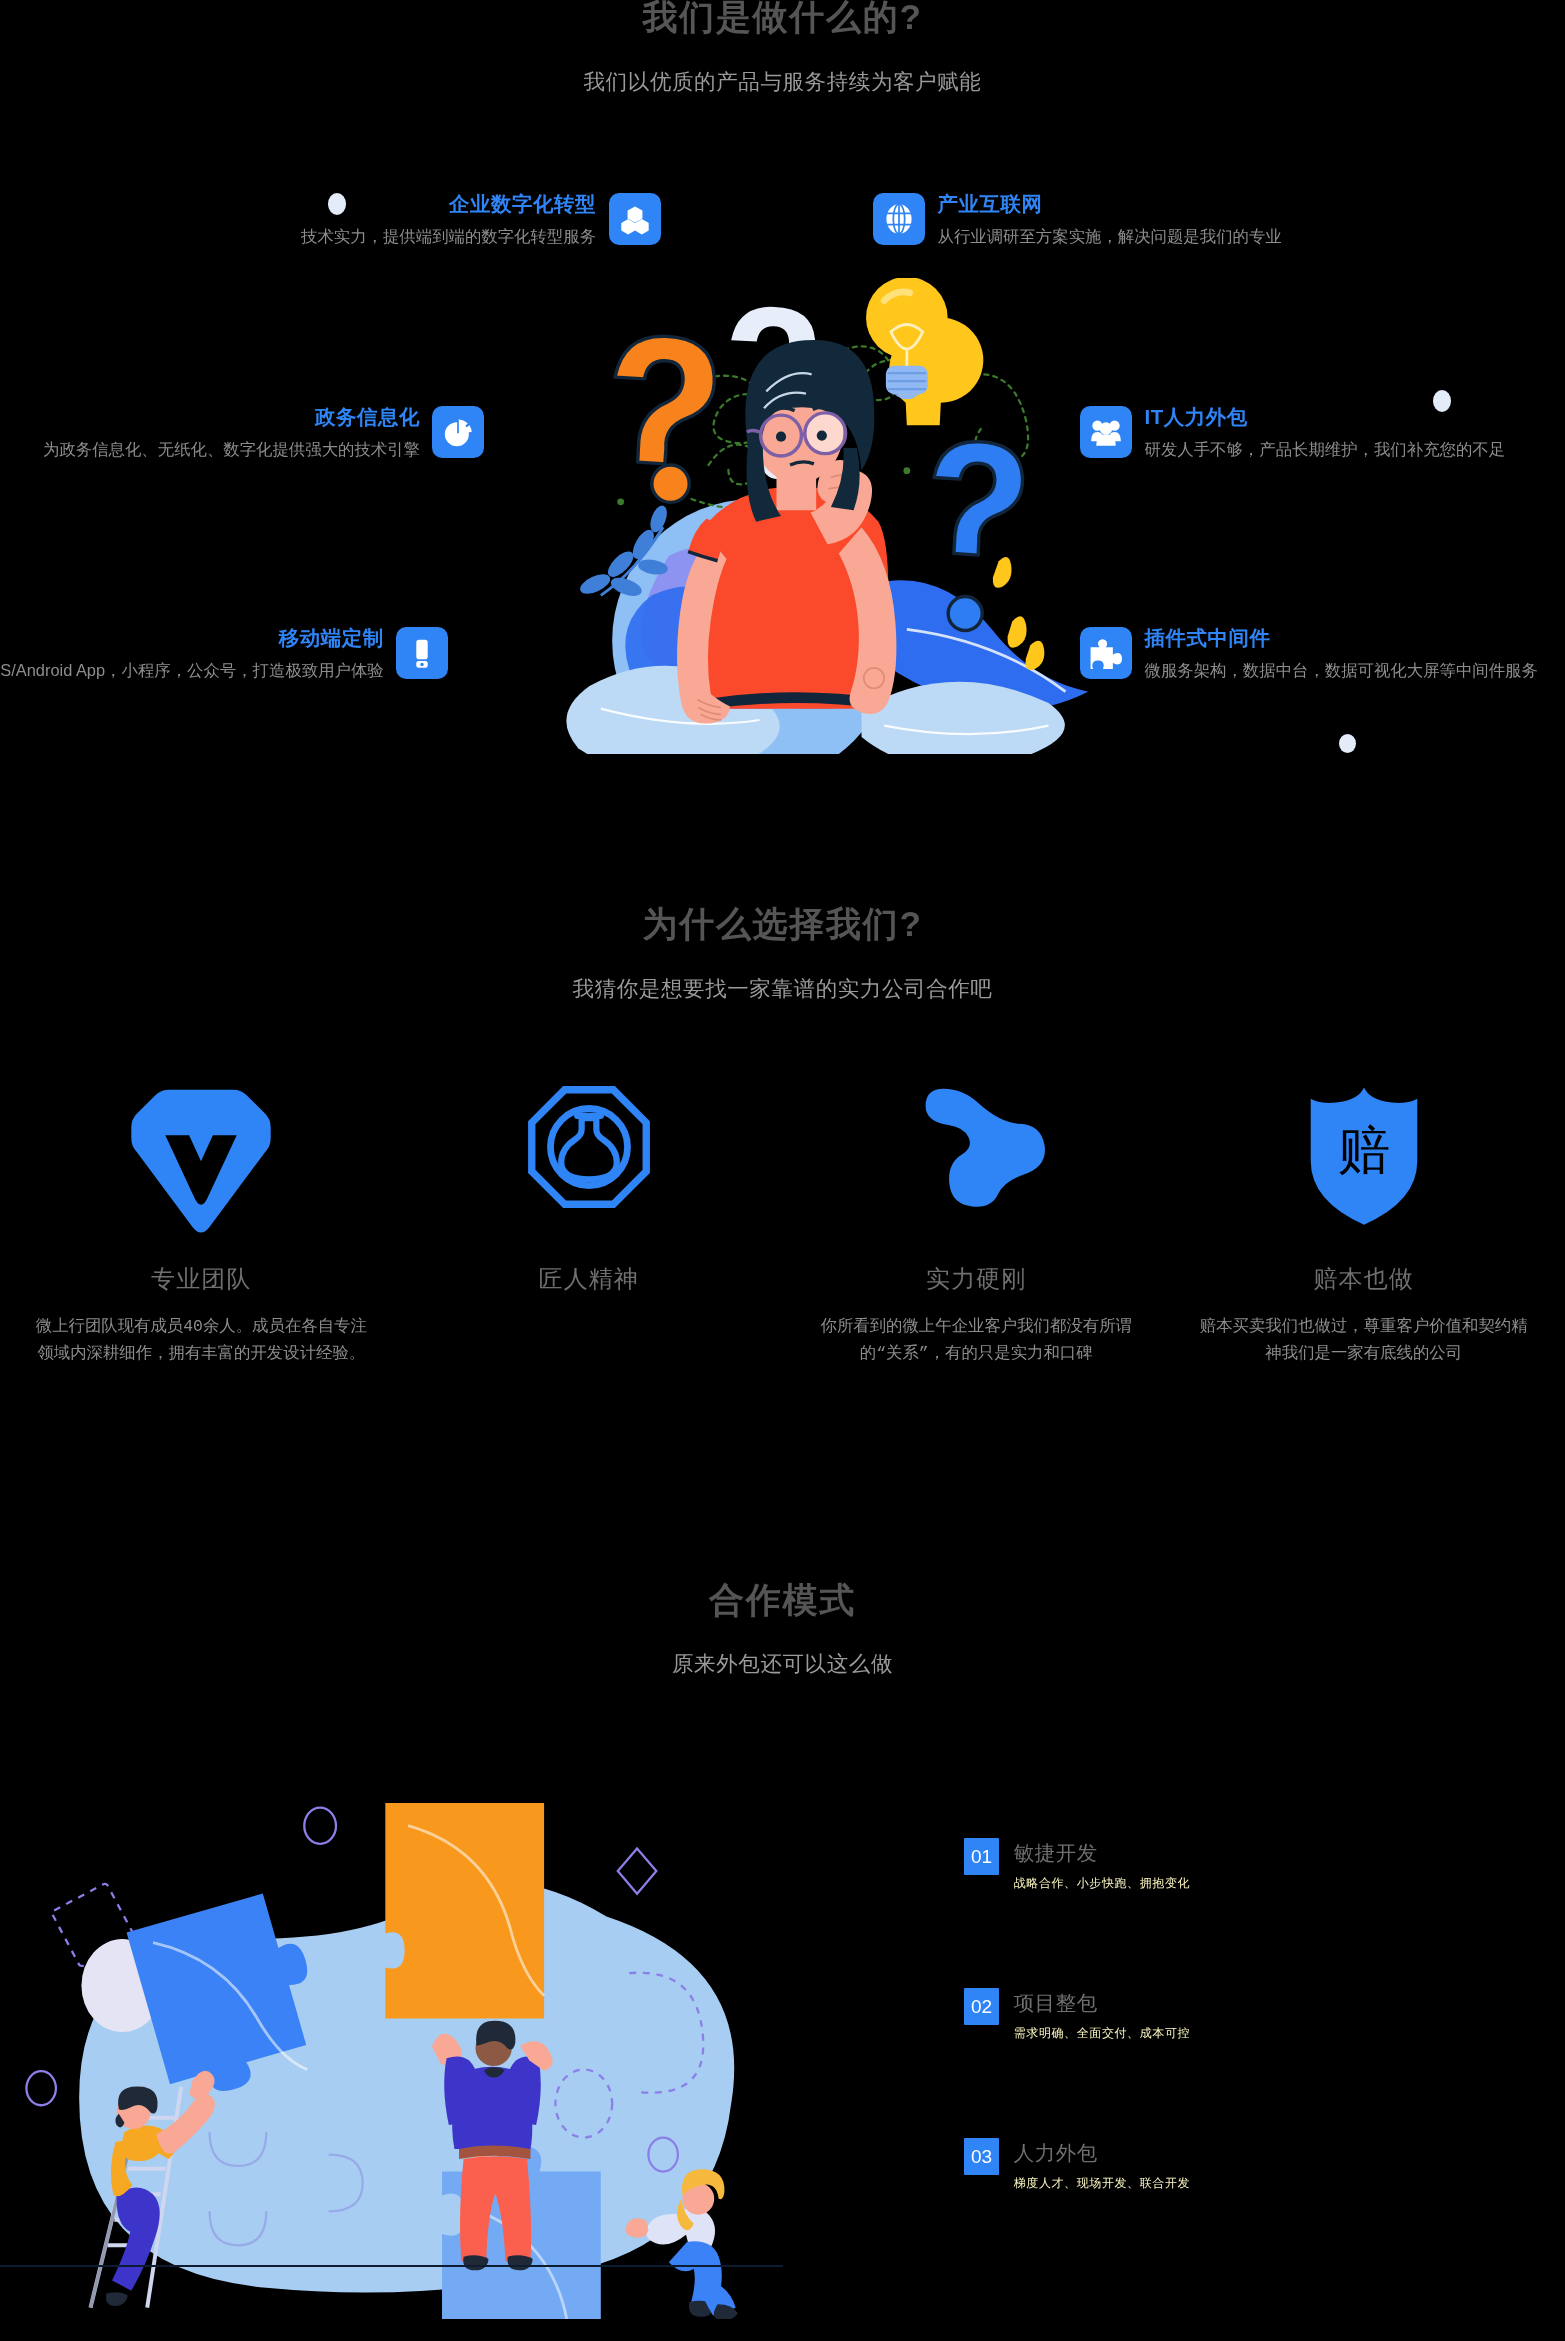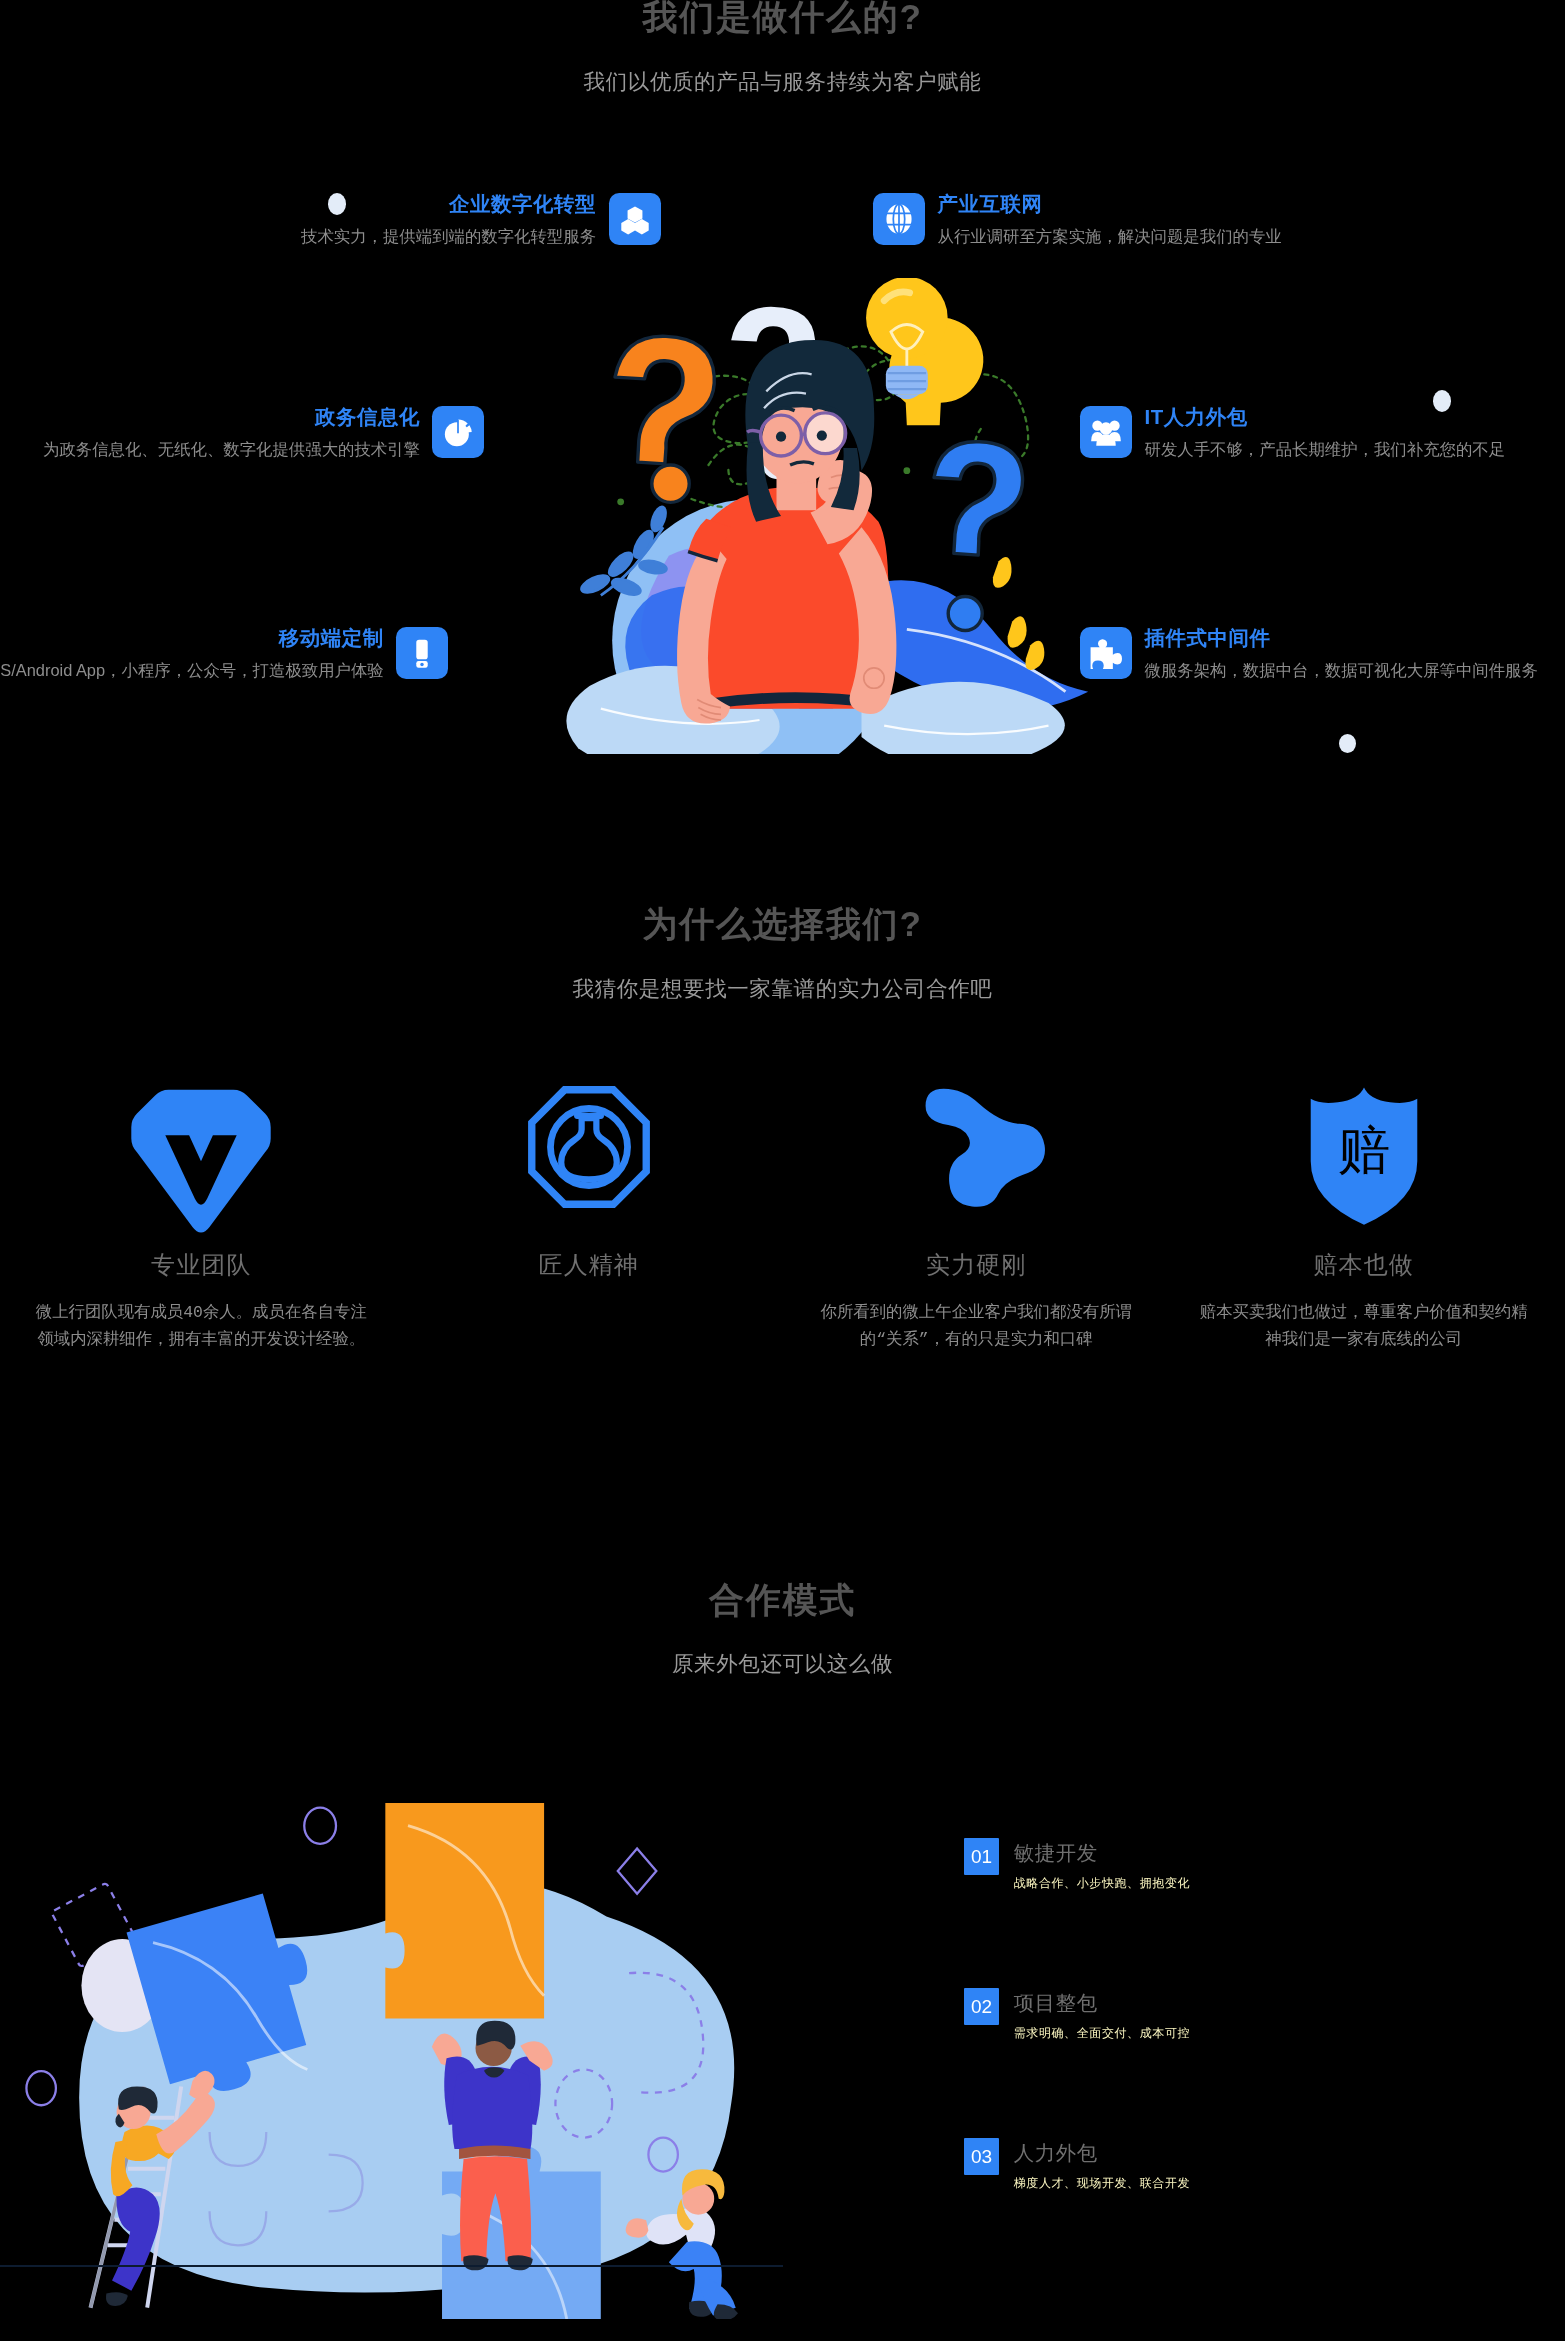--- a/index.html
+++ b/index.html
@@ -80,21 +80,21 @@
   .feat-row {
     position:absolute; left:0; top:187px; width:1565px;
     display:flex; justify-content:space-between; padding:0 11.3px;
   }
   .feat {
     width: 380px;
     display:flex; flex-direction:column; align-items:center;
   }
   .feat-ico { height:164px; display:flex; align-items:center; justify-content:center; }
   .feat-name {
-    margin-top: 8px;
+    margin-top: 22px;
     font-size: 24px; font-weight:400; color:#6f6f6f; letter-spacing:1.1px;
   }
   .feat-desc {
     margin-top: 19px;
     width: 340px;
     text-align:center;
     font-size: 16.4px; line-height: 1.62; color:#8d8d8d;font-family:Liberation Mono, monospace;
   }
 
   

